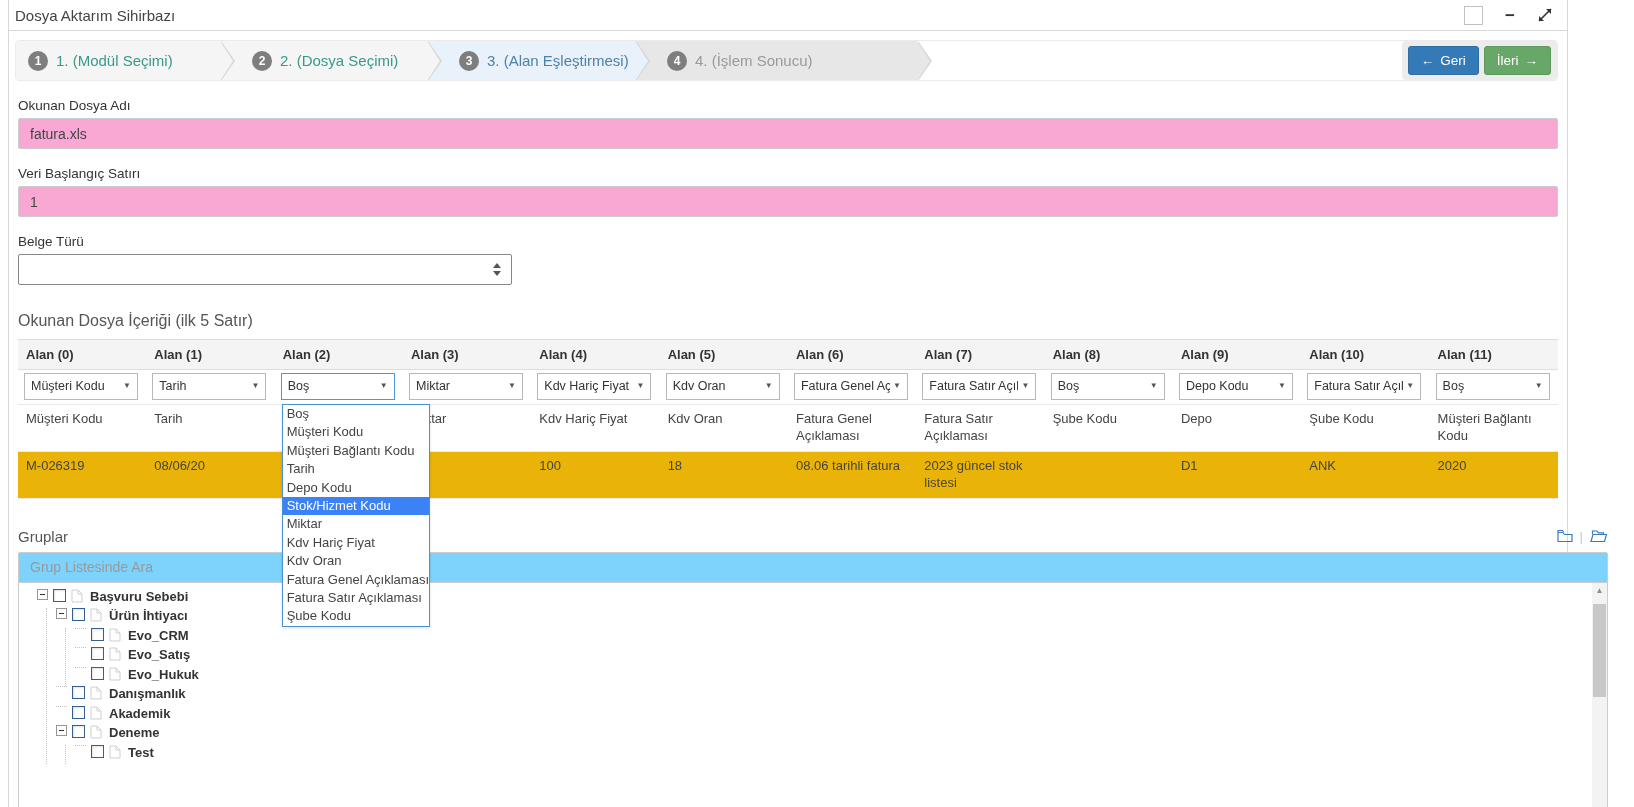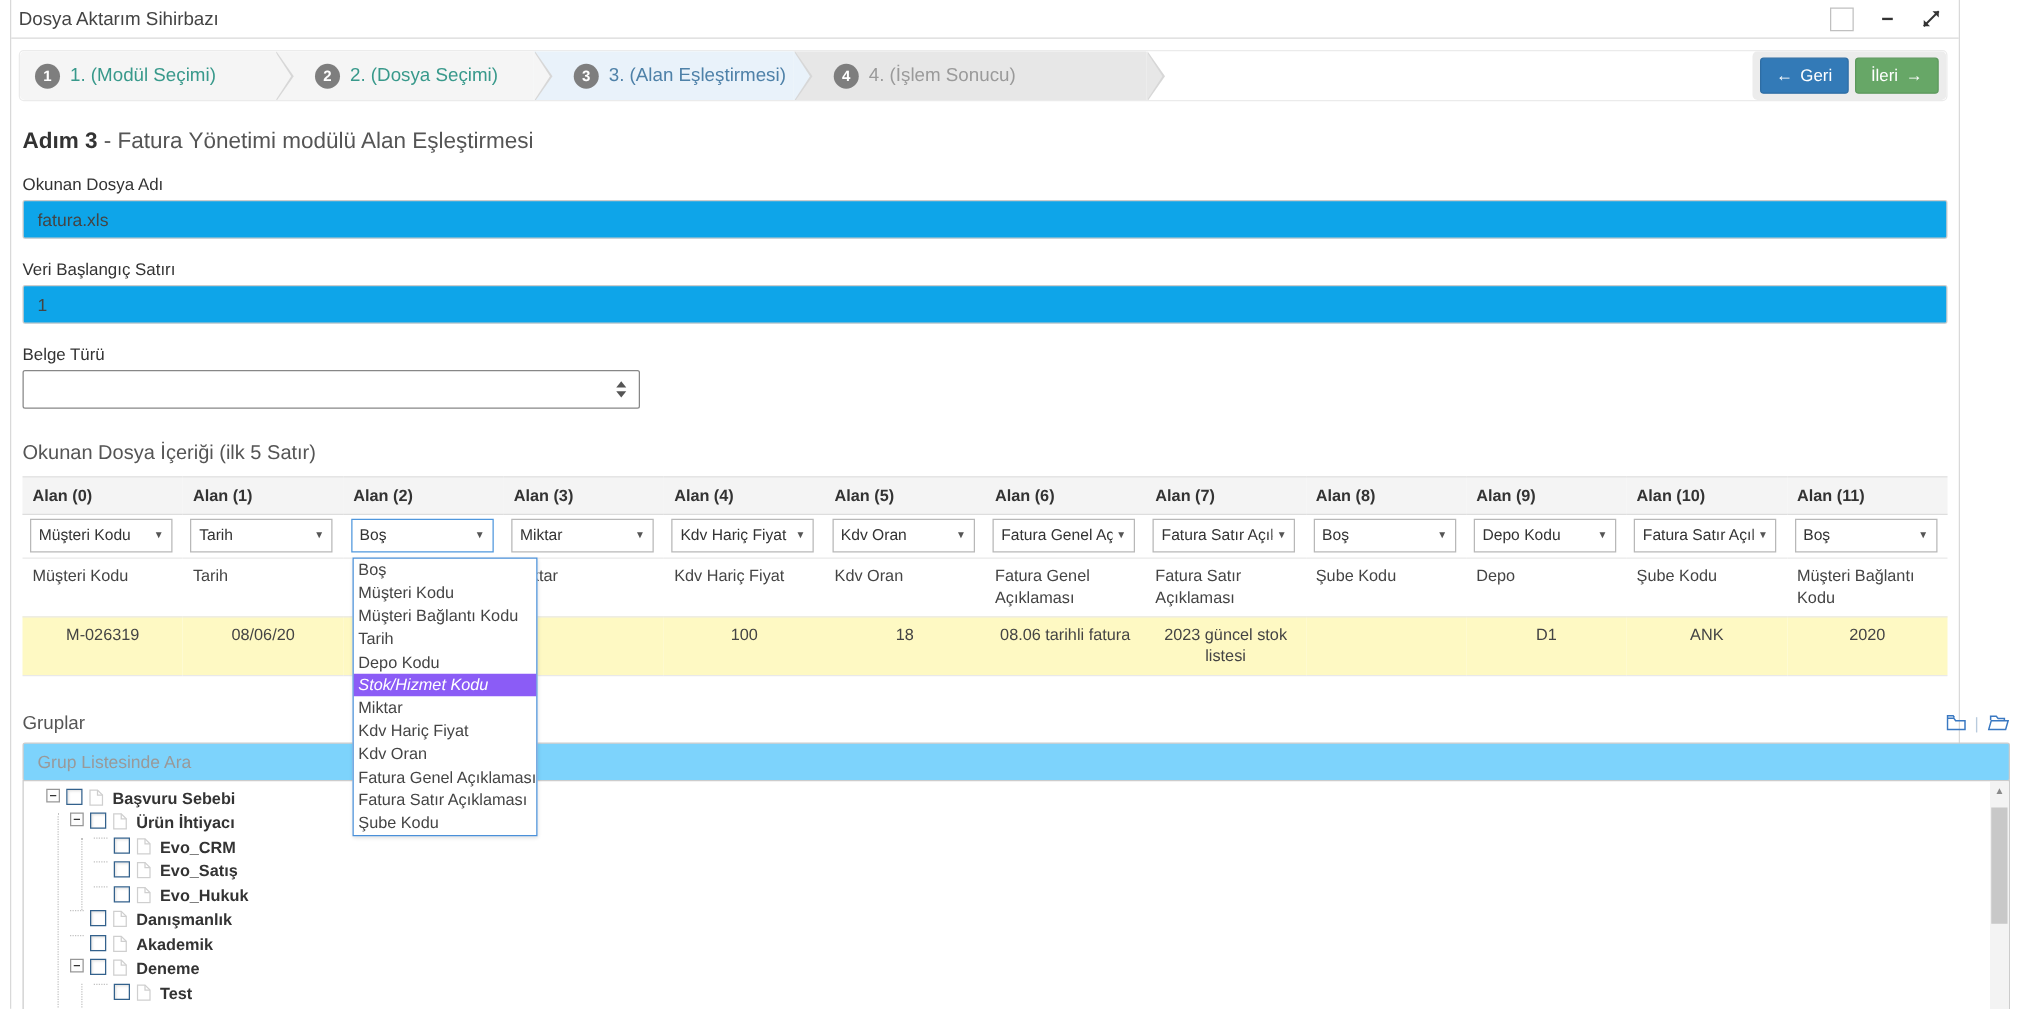--- a/index.html
+++ b/index.html
@@ -43,49 +43,49 @@
   .btn-back { background:#337ab7; border-color:#2e6da4; }
   .btn-next { background:#67a767; border-color:#5c985c; }
   .arrow-glyph { font-weight:bold; }
   
   .content { padding:0 9px 0 9px; }
   .page-heading { margin-top:21px; font-size:18px; color:#555; }
   .page-heading b { color:#333; }
   .field-label { margin-top:17px; font-size:13.5px; color:#333; }
   .text-input { margin-top:5px; width:1540px; height:31px; border:1px solid #ccc;
     border-radius:2px; padding:0 11px; font-size:14px; color:#444;
-    font-family:"Liberation Sans", sans-serif; background:#0ea5e9; }
+    font-family:"Liberation Sans", sans-serif; background:#f9a8d4; }
   .doc-select { margin-top:5px; width:494px; height:31px; border:1px solid #878787;
     border-radius:2px; background:#fff; position:relative; cursor:pointer; }
   .spinner { position:absolute; right:10px; top:8px; }
   .spinner i { display:block; width:0; height:0; border-left:4px solid transparent;
     border-right:4px solid transparent; }
   .spinner .up { border-bottom:5px solid #555; margin-bottom:3px; }
   .spinner .dn { border-top:5px solid #555; }
   
   .section-title { margin-top:27px; font-size:16px; color:#555; }
   table.map-table { margin-top:9px; border-collapse:collapse; table-layout:fixed;
     width:1540px; border-top:1px solid #ddd; font-size:13px; }
   table.map-table th { width:128px; text-align:left; font-size:13px; color:#333;
     background:#f4f4f4; padding:7px 8px; border-bottom:1px solid #ddd; font-weight:bold; }
   table.map-table td { padding:6px 8px; vertical-align:top; color:#444; line-height:1.3;
     border-bottom:1px solid #e9e9e9; overflow:visible; }
   tr.select-row td { padding:3px 6px 4px 6px; }
-  tr.data-row-alt td { background:#fef9c3;text-align:center; }
+  tr.data-row-alt td { background:#eab308; }
   .sel-wrap { position:relative; }
   .fake-select { width:114px; height:27px; border:1px solid #b8b8b8; background:#fff;
     display:flex; align-items:center; padding:0 6px; cursor:pointer; }
   .fake-select .sel-label { flex:1; white-space:nowrap; overflow:hidden; font-size:12.5px; color:#333; }
   .fake-select .caret { font-size:8px; color:#555; margin-left:3px; flex:none; }
   .fake-select.focused { border:1px solid #4f97dd; }
   .dropdown-panel { position:absolute; left:1px; top:31px; width:148px; background:#fff;
     border:1px solid #4a90d9; z-index:60; list-style:none; box-shadow:0 1px 3px rgba(0,0,0,.12); }
   .dropdown-panel li { font-size:13px; color:#444; padding:1px 4px; height:18.4px;
     white-space:nowrap; overflow:hidden; cursor:pointer; }
-  .dropdown-panel li.selected { background:#8b5cf6; color:#fff;font-style:italic; }
+  .dropdown-panel li.selected { background:#3b82f6; color:#fff; }
   
   .groups-header { margin-top:29px; width:1590px; display:flex; align-items:center; }
   .groups-title { font-size:15px; color:#555; }
   .groups-icons { margin-left:auto; display:flex; align-items:center; gap:7px; color:#9db6cf; }
   .groups-icons svg { display:block; cursor:pointer; }
   .group-search { margin-top:7px; width:1590px; height:31px; border:1px solid #ccc;
     border-radius:2px; padding:0 11px; font-size:14px; color:#444; background:#7dd3fc;
     font-family:"Liberation Sans", sans-serif; }
   .group-search::placeholder { color:#999; }
   .tree-box { margin-top:-1px; width:1590px; height:260px; border:1px solid #ccc;
@@ -155,24 +155,20 @@
         <span>Geri</span>
       </div>
       <div class="btn btn-next">
         <span>İleri</span>
         <span class="arrow-glyph">→</span>
       </div>
     </div>
   </div>
 
   <div class="content">
-    <div class="page-heading">
-      <b>Adım 3</b>
-      <span>- Fatura Yönetimi modülü Alan Eşleştirmesi</span>
-    </div>
 
     <div class="field-label">Okunan Dosya Adı</div>
     <input class="text-input" value="fatura.xls" style="">
 
     <div class="field-label">Veri Başlangıç Satırı</div>
     <input class="text-input" value="1" style="">
 
     <div class="field-label">Belge Türü</div>
     <div class="doc-select">
       <span></span>

